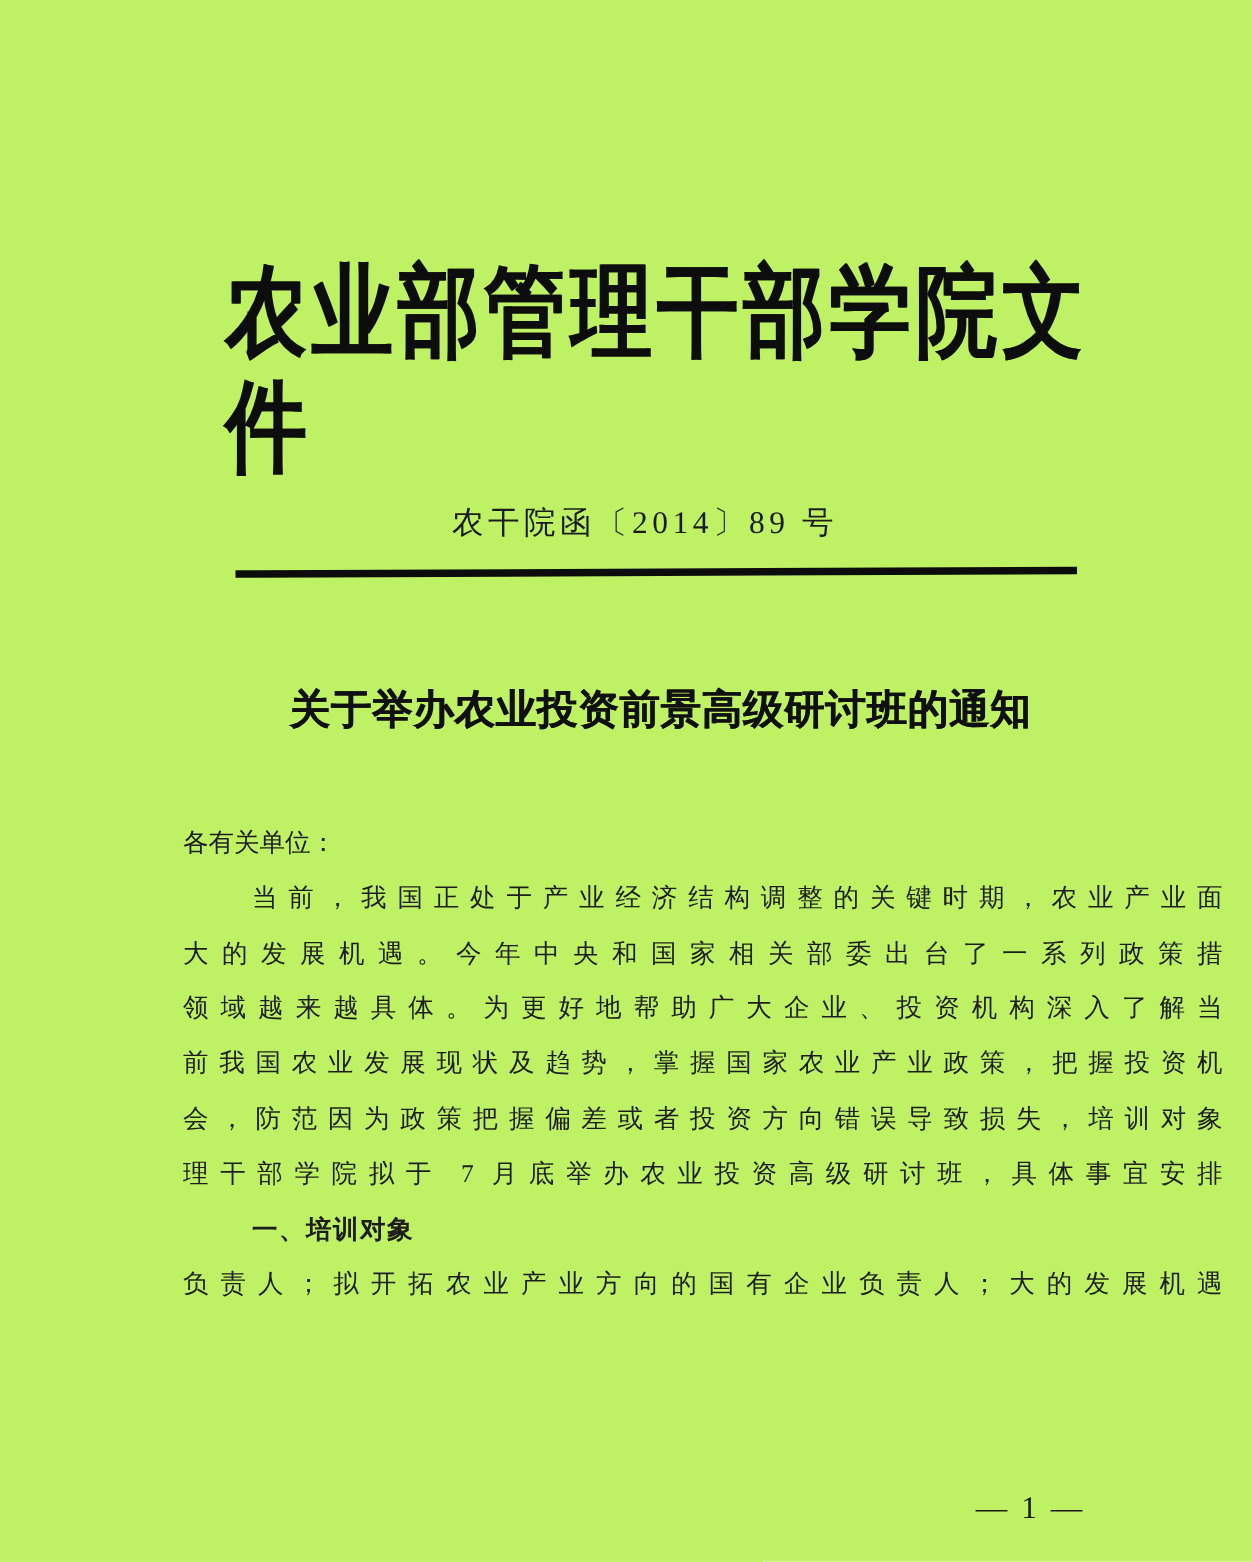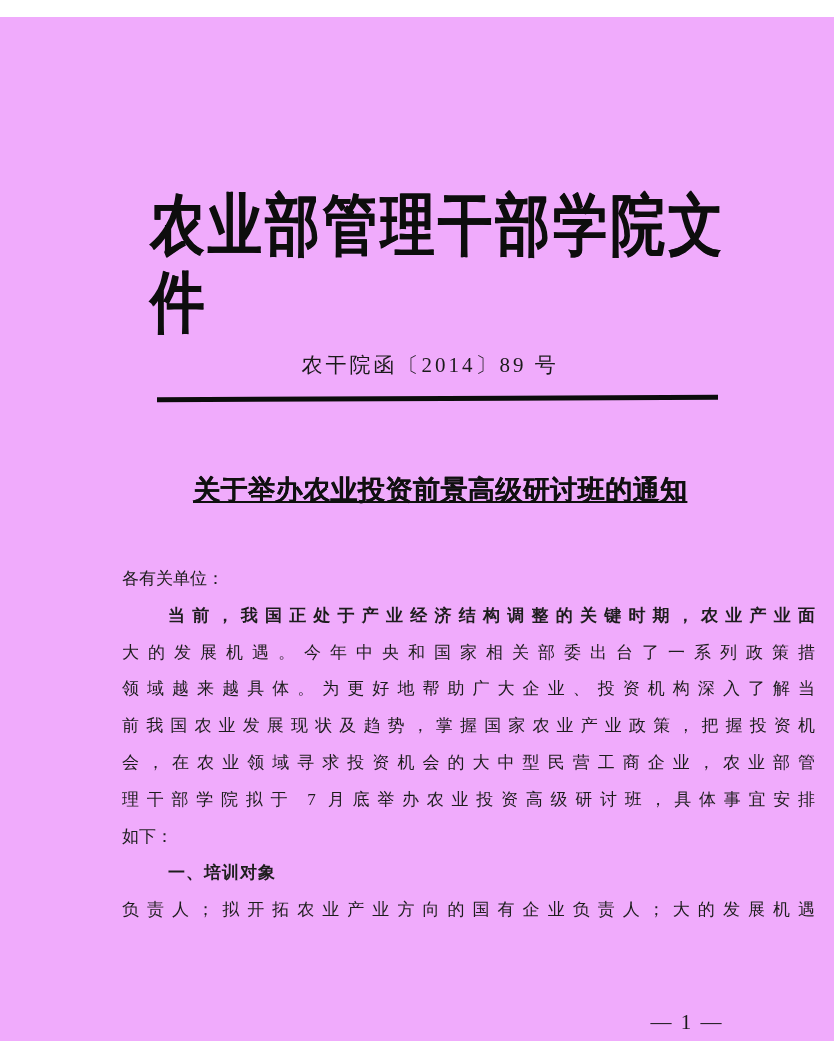--- a/index.html
+++ b/index.html
@@ -5,21 +5,21 @@
   html, body { margin: 0; padding: 0; }
   body {
     width: 834px; height: 1041px;
     background: #ffffff;
     font-family: "Liberation Serif", serif;
     color: #1d1d1d;
     position: relative;
     overflow: hidden;
   }
   .page {
-    position: absolute; inset: 0; background: #f0abfc; margin-top: 17px;
+    position: absolute; inset: 0; background: #bef264;
   }
   
   .header-title {
     position: absolute;
     left: 150px; top: 170px; width: 572px;
     font-size: 54px; font-weight: bold;
     line-height: 62px;
     color: #0d0d0d;
     text-align: justify; text-align-last: justify;
     transform: scaleY(1.24); transform-origin: center top;
@@ -41,32 +41,31 @@
     transform: rotate(-0.25deg);
   }
   
   .notice-title {
     position: absolute;
     left: 193px; top: 453px; width: 494px;
     font-size: 27px; font-weight: bold; line-height: 40px;
     color: #101010;
     text-align: justify; text-align-last: justify;
     text-shadow: 0.4px 0 currentColor;
-    text-decoration: underline;
   }
   
   .body-text {
     position: absolute;
     left: 122px; top: 544px; width: 693px;
     font-size: 17px; line-height: 36.8px;
     color: #1d1d1d;
   }
   .line { height: 36.8px; white-space: nowrap; }
   .just { text-align: justify; text-align-last: justify; white-space: normal; }
-  .indent { padding-left: 46px; font-weight: bold; }
+  .indent { padding-left: 46px; }
   .heading {
     font-weight: bold;
     font-family: "Liberation Sans", sans-serif;
     letter-spacing: 1px;
   }
   .page-number {
     position: absolute;
     left: 640px; top: 993px; width: 94px;
     font-size: 21px; text-align: center; letter-spacing: 2px;
     color: #1a1a1a;
@@ -84,22 +83,21 @@
   <div class="rule"></div>
 
   <div class="notice-title">关于举办农业投资前景高级研讨班的通知</div>
 
   <div class="body-text">
     <div class="line">各有关单位：</div>
     <div class="line just indent">当前，我国正处于产业经济结构调整的关键时期，农业产业面</div>
     <div class="line just">大的发展机遇。今年中央和国家相关部委出台了一系列政策措</div>
     <div class="line just">领域越来越具体。为更好地帮助广大企业、投资机构深入了解当</div>
     <div class="line just">前我国农业发展现状及趋势，掌握国家农业产业政策，把握投资机</div>
-    <div class="line just">会，在农业领域寻求投资机会的大中型民营工商企业，农业部管</div>
+    <div class="line just">会，防范因为政策把握偏差或者投资方向错误导致损失，培训对象</div>
     <div class="line just">理干部学院拟于 7 月底举办农业投资高级研讨班，具体事宜安排</div>
-    <div class="line">如下：</div>
     <div class="line heading indent">一、培训对象</div>
     <div class="line just">负责人；拟开拓农业产业方向的国有企业负责人；大的发展机遇</div>
   </div>
 
   <div class="page-number">— 1 —</div>
 
 </div>
 
 </body></html>

